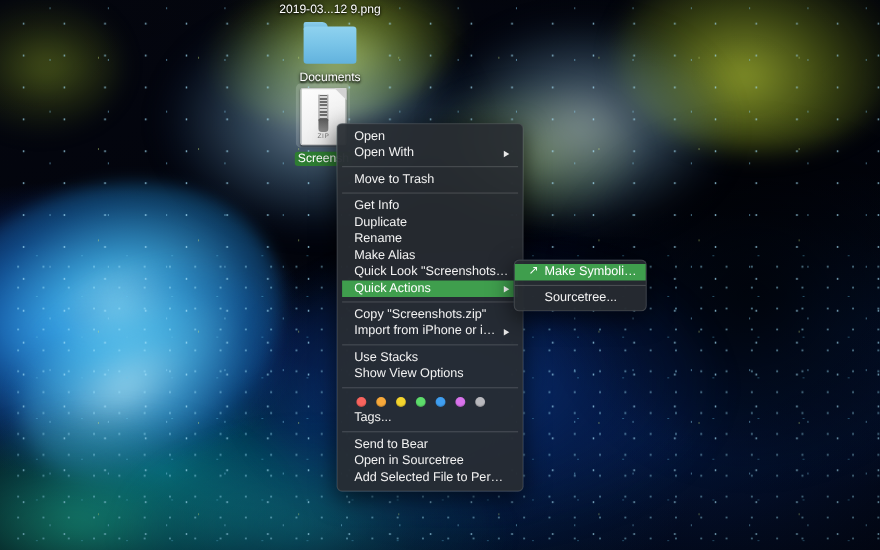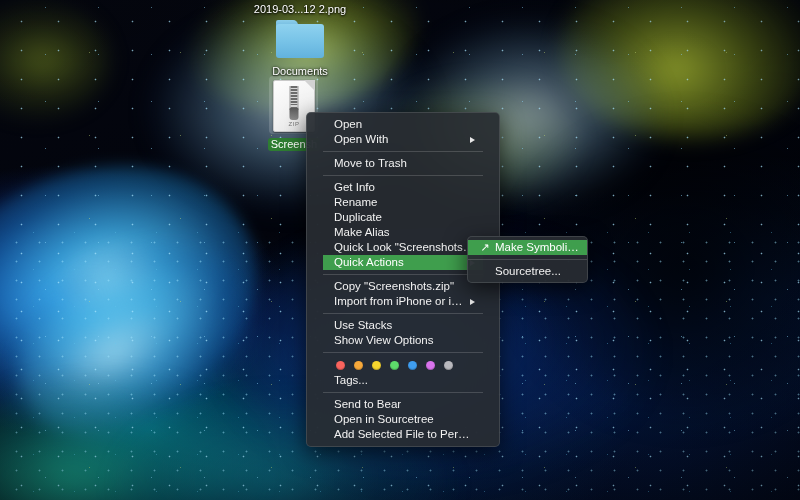--- a/index.html
+++ b/index.html
@@ -243,21 +243,21 @@
     border-radius: 4px;
   }
 
   
   .menu {
     position: absolute;
     background: rgba(40,44,50,0.92);
     border: 1px solid rgba(255,255,255,0.12);
     border-radius: 5px;
     box-shadow: 0 6px 22px rgba(0,0,0,0.65);
-    padding: 4px 16px;
+    padding: 4px 4px;
     font-size: 11.5px;
     color: #f2f2f2;
     user-select: none;
     backdrop-filter: blur(18px);
     -webkit-backdrop-filter: blur(18px);
   }
   #context-menu {
     left: 306px;
     top: 112px;
     width: 160px;
@@ -343,21 +343,21 @@
   <div class="wp" id="w-deepblue"></div>
   <div class="wp" id="w-cyanburst"></div>
   <div class="wp" id="w-cyanburst2"></div>
   <div class="wp" id="w-greenbottom"></div>
   <div class="wp" id="w-tealbottom"></div>
   <div id="w-speckles"></div>
   <div id="w-speckles2"></div>
   <div id="w-vignette"></div>
 
   <div class="desk-icon" id="icon-png">
-    <span class="desk-icon-label">2019-03...12 2.png</span>
+    <span class="desk-icon-label">2019-03...12 9.png</span>
   </div>
 
   <div class="desk-icon" id="icon-documents">
     <div class="folder">
       <div class="folder-back"></div>
       <div class="folder-front"></div>
     </div>
     <span class="desk-icon-label">Documents</span>
   </div>
 
@@ -386,24 +386,24 @@
     <div class="menu-item">
       <span class="label">Move to Trash</span>
     </div>
 
     <div class="menu-sep"></div>
 
     <div class="menu-item">
       <span class="label">Get Info</span>
     </div>
     <div class="menu-item">
+      <span class="label">Duplicate</span>
+    </div>
+    <div class="menu-item">
       <span class="label">Rename</span>
-    </div>
-    <div class="menu-item">
-      <span class="label">Duplicate</span>
     </div>
     <div class="menu-item">
       <span class="label">Make Alias</span>
     </div>
     <div class="menu-item">
       <span class="label">Quick Look "Screenshots.zip"</span>
     </div>
     <div class="menu-item highlight">
       <span class="label">Quick Actions</span>
       <span class="arrow"></span>

